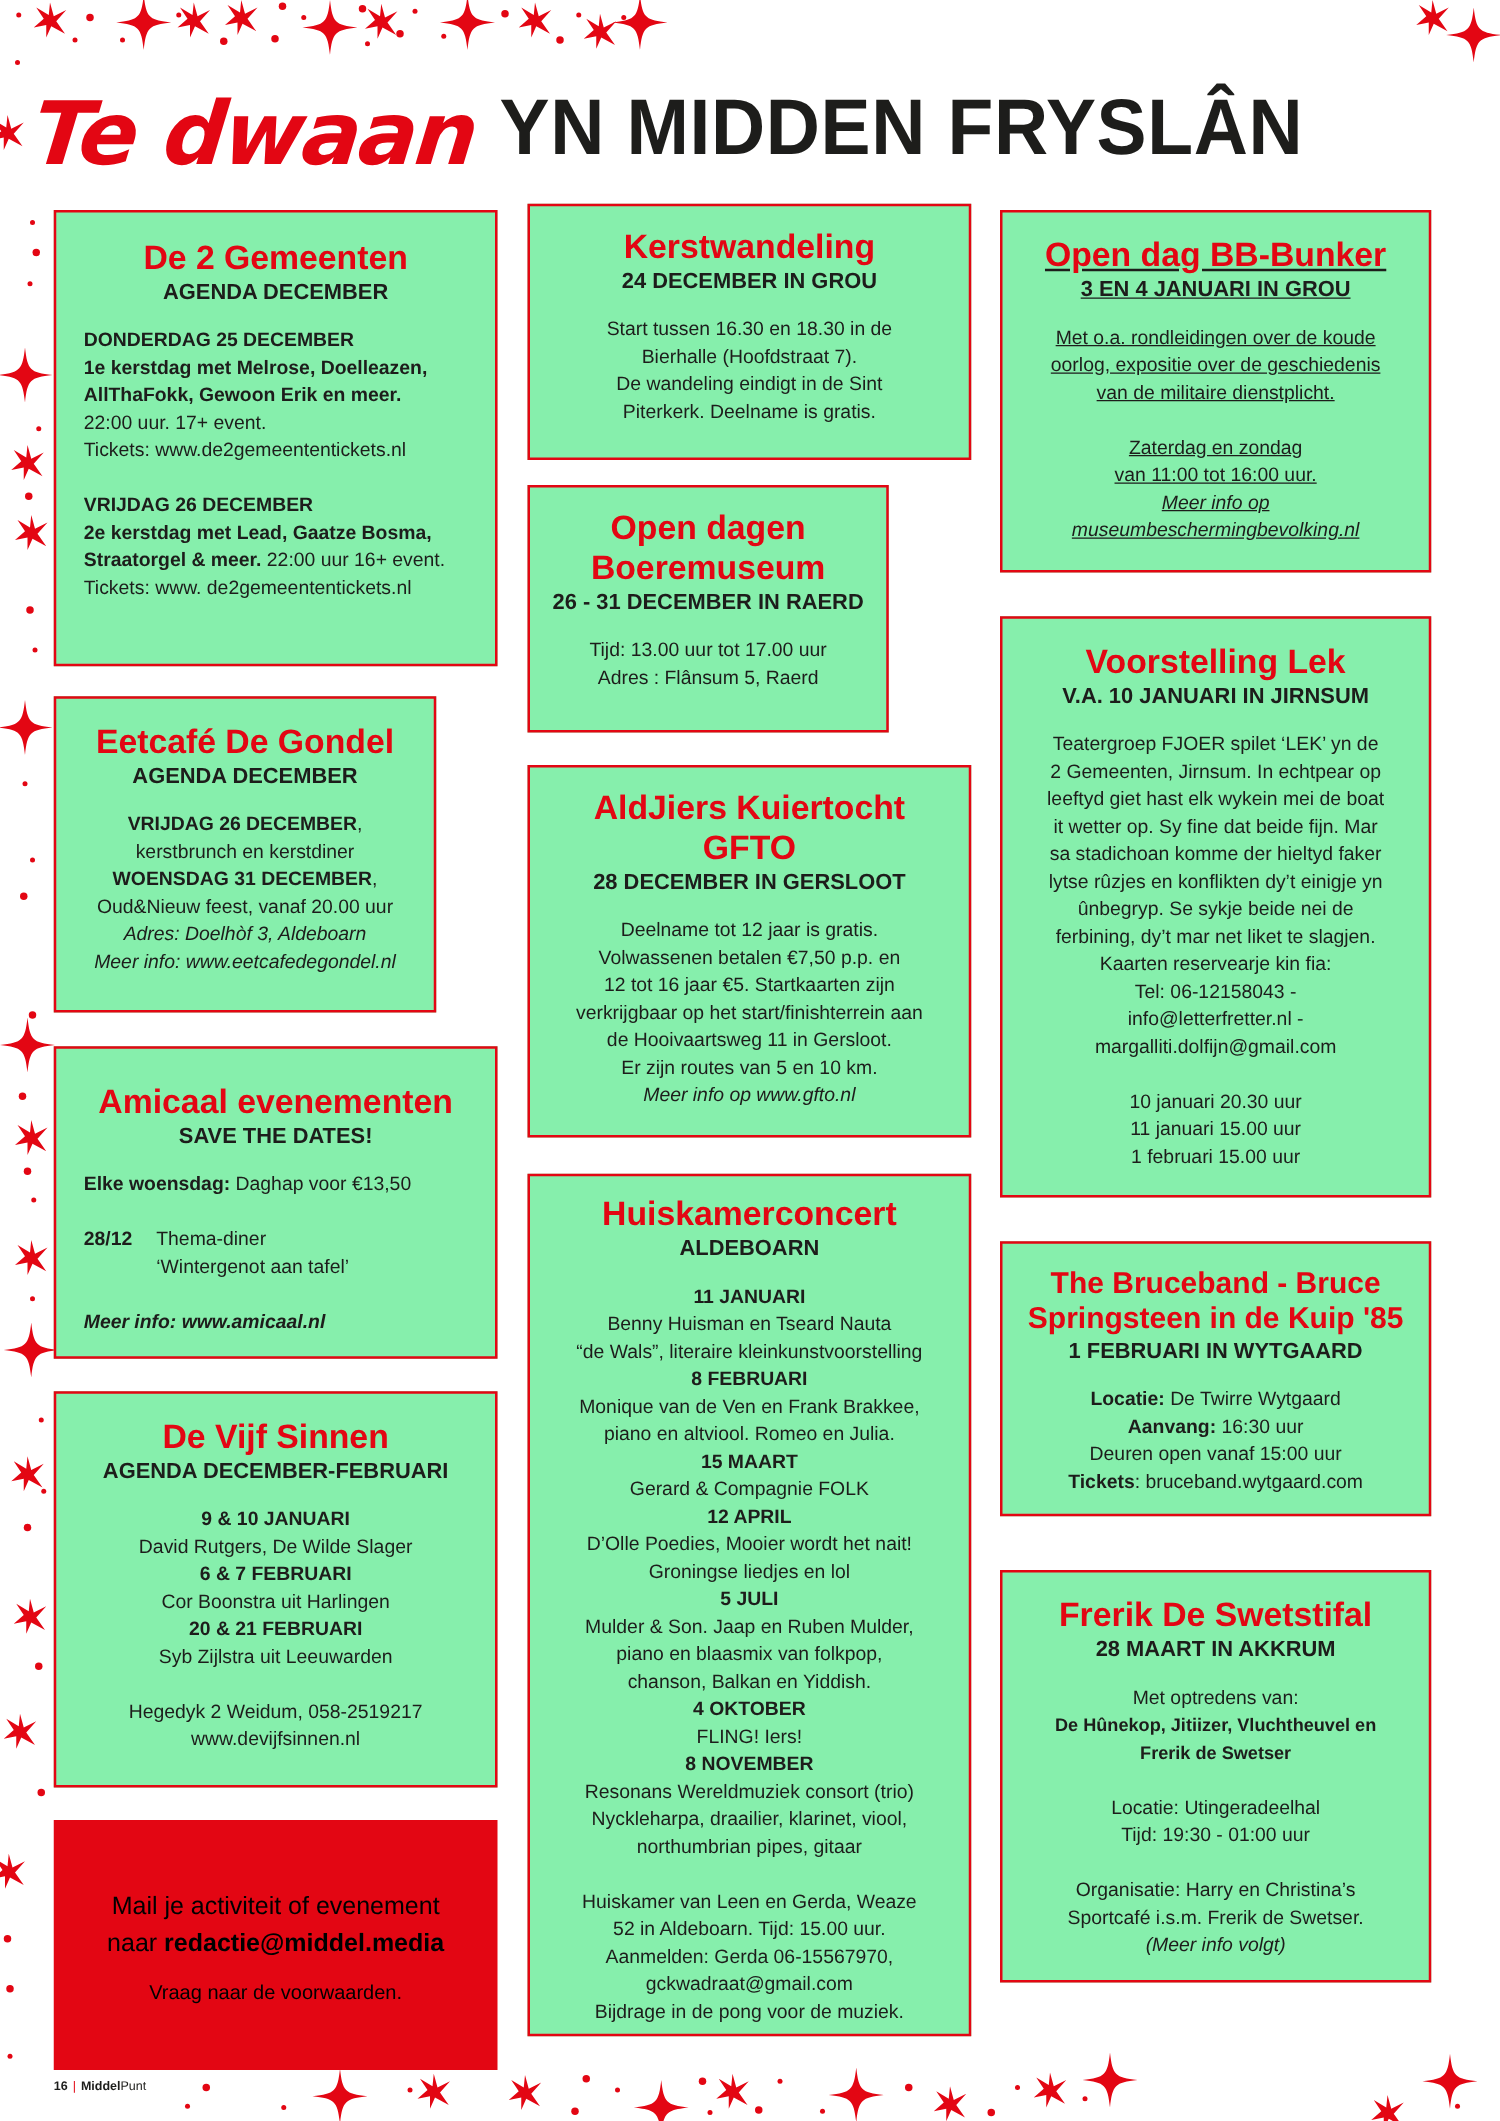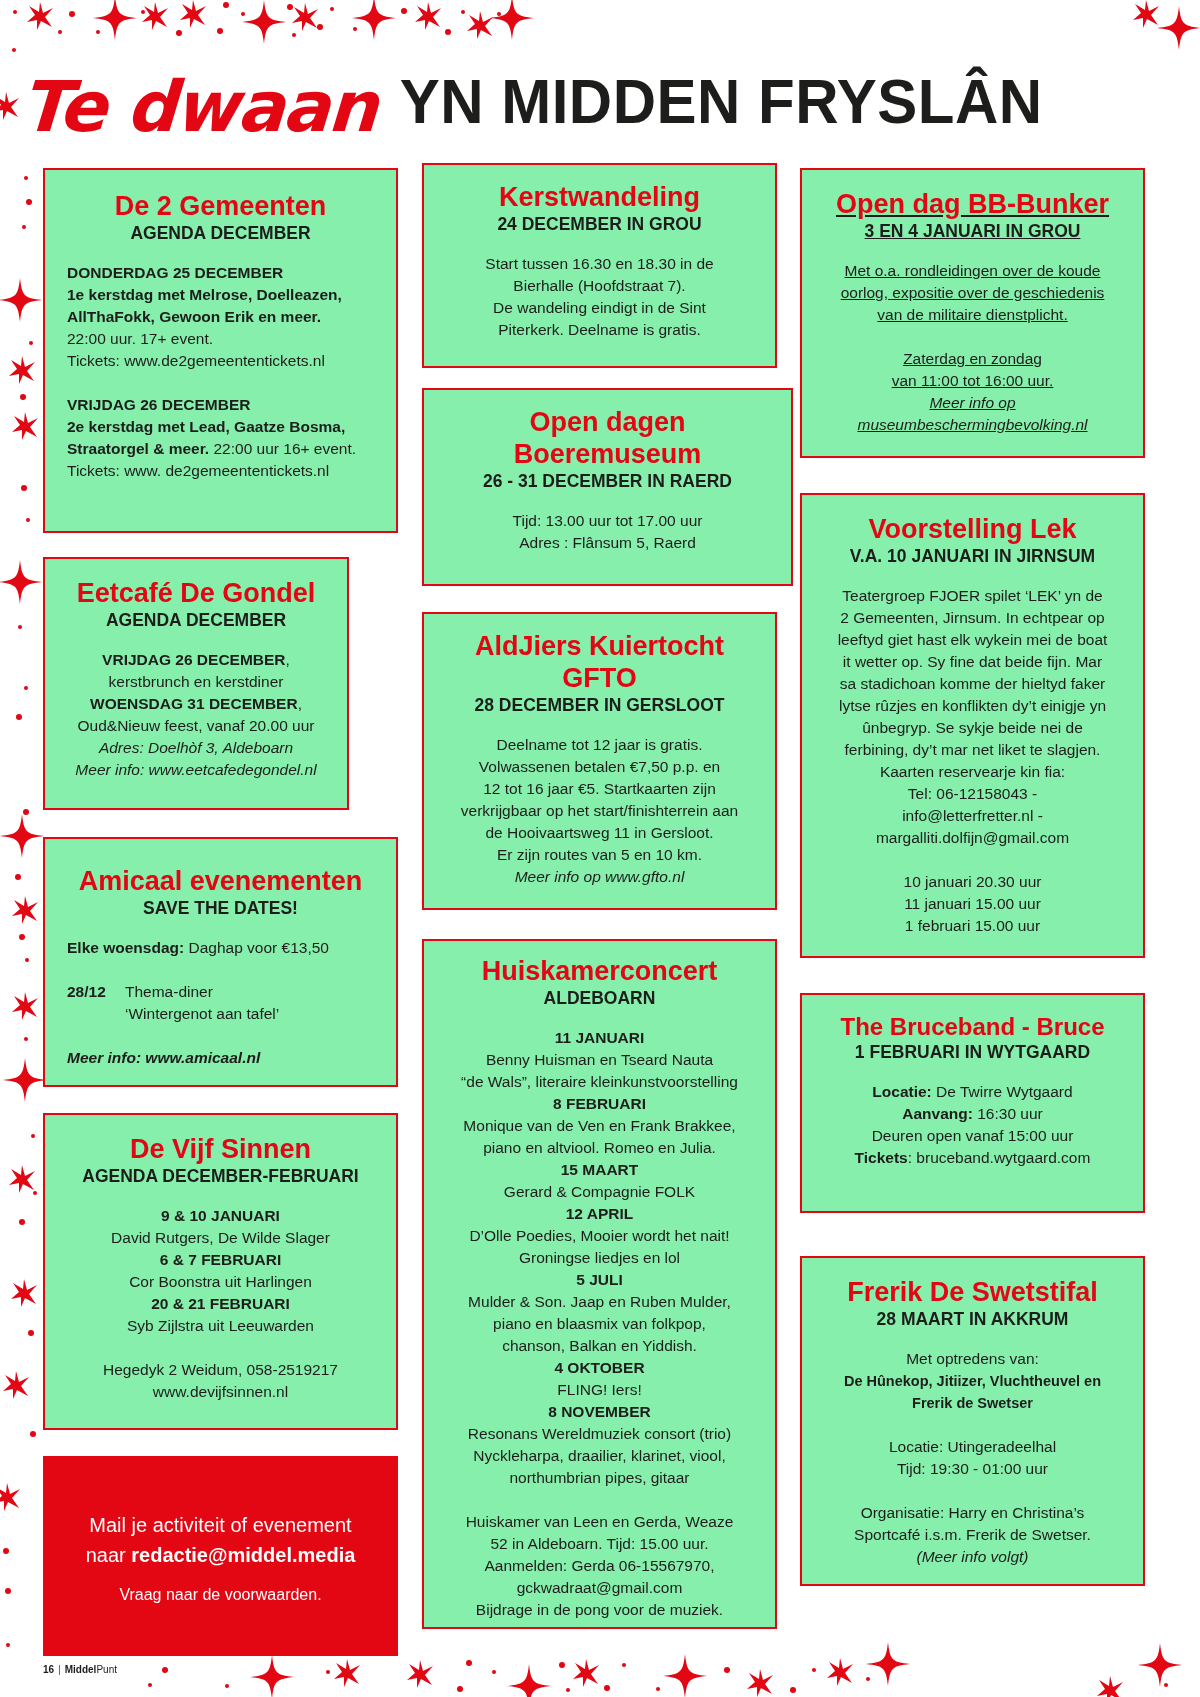--- a/index.html
+++ b/index.html
@@ -32,21 +32,21 @@
     font-size: 17.5px; line-height: 22px; font-weight: bold; color: #1d1d1b; margin-bottom: 18px;
   }
   .box p { margin: 0; }
   .box .gap { height: 22px; }
   .b { font-weight: bold; }
   .i { font-style: italic; }
   .left { text-align: left; }
 
   .ad {
     position: absolute; left: 43px; top: 1456px; width: 355px; height: 200px;
-    background: #e30613; color: #ffffff; text-align: center; padding-top: 54px;
+    background: #e30613; color: #000000; text-align: center; padding-top: 54px;
   }
   .ad .l1 { font-size: 20px; line-height: 30px; }
   .ad .l3 { font-size: 16px; line-height: 22px; margin-top: 14px; }
 
   .footer { position: absolute; left: 43px; top: 1664px; font-size: 10px; }
   .footer .sep { color: #e30613; margin: 0 4px; }
 
   .amicaal-row { display: flex; text-align: left; }
   .amicaal-row .d { width: 58px; font-weight: bold; }
 </style>
@@ -239,21 +239,21 @@
 
 <div class="box" style="left:422px; top:163px; width:355px; height:205px; padding-top:16px;">
   <h2>Kerstwandeling</h2>
   <h3>24 DECEMBER IN GROU</h3>
   <p>Start tussen 16.30 en 18.30 in de</p>
   <p>Bierhalle (Hoofdstraat 7).</p>
   <p>De wandeling eindigt in de Sint</p>
   <p>Piterkerk. Deelname is gratis.</p>
 </div>
 
-<div class="box" style="left:422px; top:388px; width:371px; height:198px; padding-top:16px;">
+<div class="box" style="left:422px; top:388px; width:289px; height:198px; padding-top:16px;">
   <h2>Open dagen</h2>
   <h2>Boeremuseum</h2>
   <h3>26 - 31 DECEMBER IN RAERD</h3>
   <p>Tijd: 13.00 uur tot 17.00 uur</p>
   <p>Adres : Flânsum 5, Raerd</p>
 </div>
 
 <div class="box" style="left:422px; top:612px; width:355px; height:298px; padding-top:16px;">
   <h2>AldJiers Kuiertocht</h2>
   <h2>GFTO</h2>
@@ -328,20 +328,21 @@
   <p>info@letterfretter.nl  -</p>
   <p>margalliti.dolfijn@gmail.com</p>
   <div class="gap"></div>
   <p>10 januari 20.30 uur</p>
   <p>11 januari 15.00 uur</p>
   <p>1 februari 15.00 uur</p>
 </div>
 
 <div class="box" style="left:800px; top:993px; width:345px; height:220px; padding-top:18px;">
   <h2 style="font-size:24px; line-height:28px;">The Bruceband - Bruce</h2>
+  <h2 style="font-size:24px; line-height:28px;">Springsteen in de Kuip '85</h2>
   <h3>1 FEBRUARI IN WYTGAARD</h3>
   <p><span class="b">Locatie:</span><span> De Twirre Wytgaard</span></p>
   <p><span class="b">Aanvang:</span><span> 16:30 uur</span></p>
   <p>Deuren open vanaf 15:00 uur</p>
   <p><span class="b">Tickets</span><span>: bruceband.wytgaard.com</span></p>
 </div>
 
 <div class="box" style="left:800px; top:1256px; width:345px; height:330px; padding-top:18px;">
   <h2>Frerik De Swetstifal</h2>
   <h3>28 MAART IN AKKRUM</h3>

